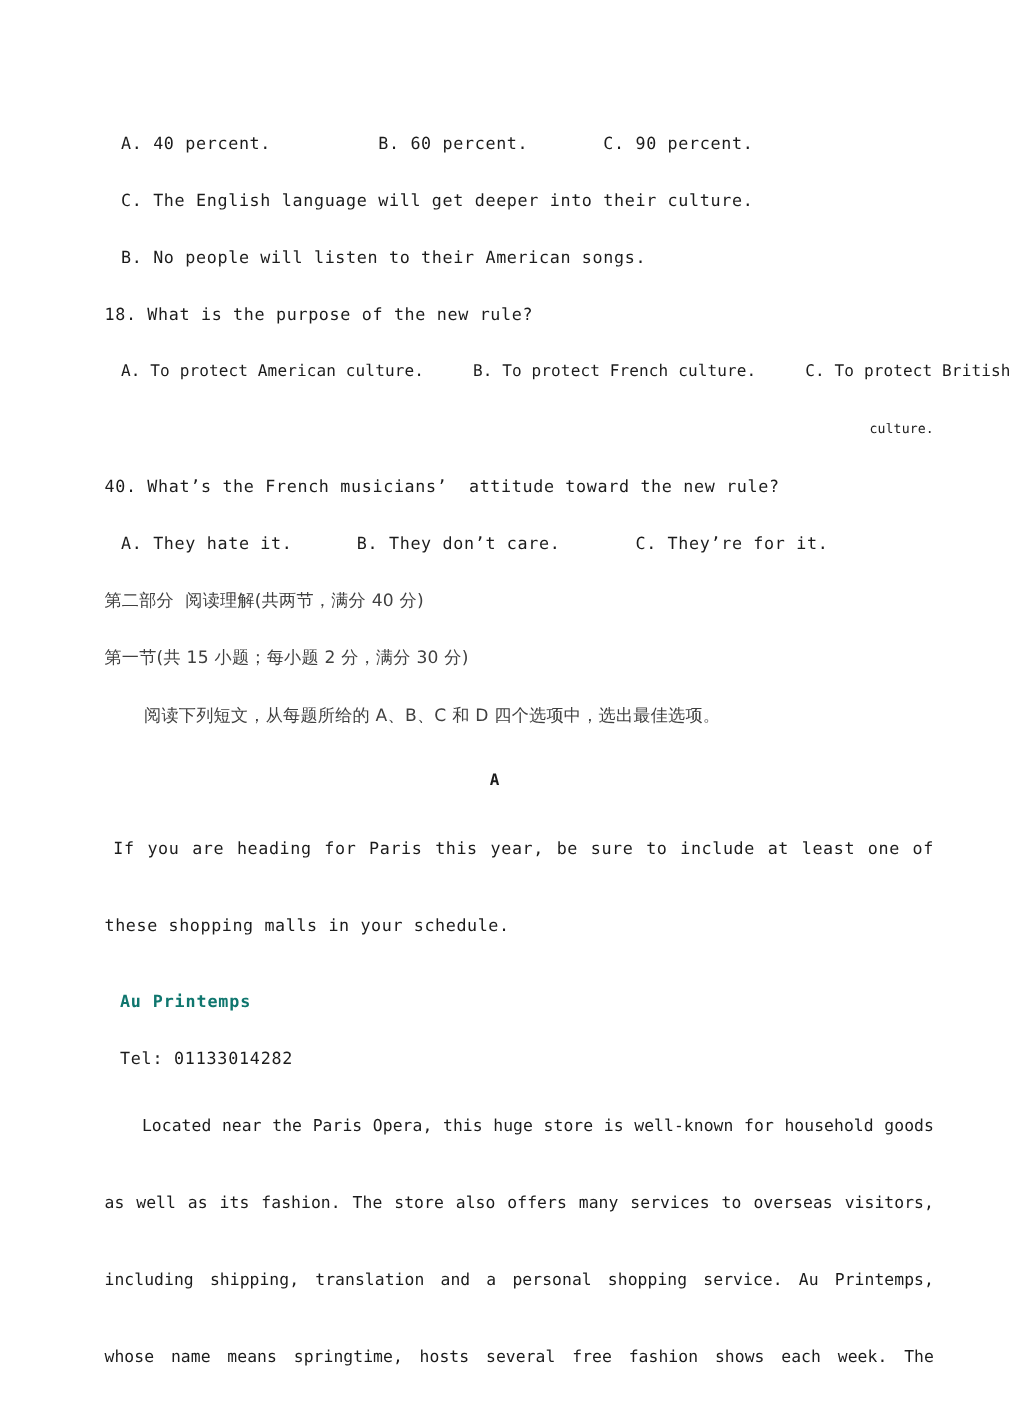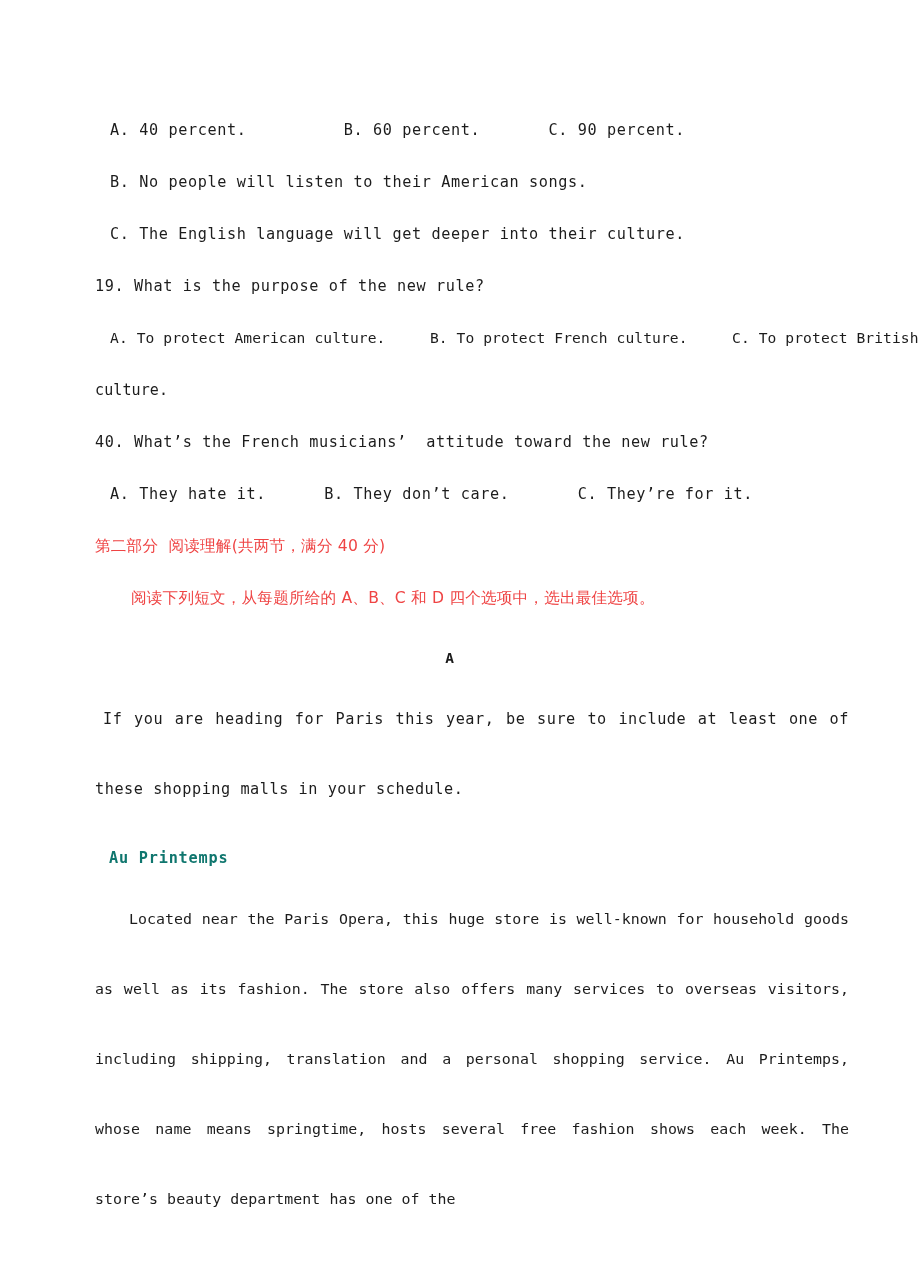--- a/index.html
+++ b/index.html
@@ -55,32 +55,33 @@
 
   
   .opt-row-justify {
     margin-left: 15px;
     font-size: 14.6px;
     letter-spacing: 0.1px;
   }
 
   .opt-cont {
     margin-left: 0px;
-    font-size: 15px;
+    font-size: 12px;
     letter-spacing: 0.1px;
+    text-align: right;
   }
 
   
   .zh {
     font-family: "DejaVu Sans", "Liberation Serif", serif;
     font-size: 15.6px;
     line-height: 52px;
     letter-spacing: 0.2px;
     white-space: pre;
-    color: #ef4444;
+    color: #404040;
   }
   .zh-indent {
     margin-left: 36px;
   }
 
   
   .section-letter {
     text-align: center;
     font-family: "DejaVu Sans Mono", "Liberation Mono", monospace;
     font-size: 14.5px;
@@ -136,46 +137,48 @@
 </head>
 <body>
 
 <div class="page">
   <div class="content">
 
     <div class="line opt-row">A. 40 percent.          B. 60 percent.       C. 90 percent.</div>
 
 
 
+    <div class="line opt-row">C. The English language will get deeper into their culture.</div>
+
     <div class="line opt-row">B. No people will listen to their American songs.</div>
 
-    <div class="line opt-row">C. The English language will get deeper into their culture.</div>
-
-    <div class="line q-stem">19. What is the purpose of the new rule?</div>
+    <div class="line q-stem">18. What is the purpose of the new rule?</div>
 
     <div class="line opt-row-justify">A. To protect American culture.     B. To protect French culture.     C. To protect British</div>
 
     <div class="line opt-cont">culture.</div>
 
     <div class="line q-stem">40. What’s the French musicians’  attitude toward the new rule?</div>
 
     <div class="line opt-row">A. They hate it.      B. They don’t care.       C. They’re for it.</div>
 
     <div class="zh">第二部分  阅读理解(共两节，满分 40 分)</div>
 
+    <div class="zh">第一节(共 15 小题；每小题 2 分，满分 30 分)</div>
 
     <div class="zh zh-indent">阅读下列短文，从每题所给的 A、B、C 和 D 四个选项中，选出最佳选项。</div>
 
     <div class="spacer-sm"></div>
 
     <div class="section-letter">A</div>
 
     <div class="para para-intro">If you are heading for Paris this year, be sure to include at least one of these shopping malls in your schedule.</div>
 
     <div class="spacer-sm"></div>
 
     <div class="subhead">Au Printemps</div>
 
+    <div class="tel">Tel: 01133014282</div>
 
     <div class="para para-body">Located near the Paris Opera, this huge store is well-known for household goods as well as its fashion. The store also offers many services to overseas visitors, including shipping, translation and a personal shopping service. Au Printemps, whose name means springtime, hosts several free fashion shows each week. The store’s beauty department has one of the</div>
 
   </div>
 </div>
 
 </body></html>

